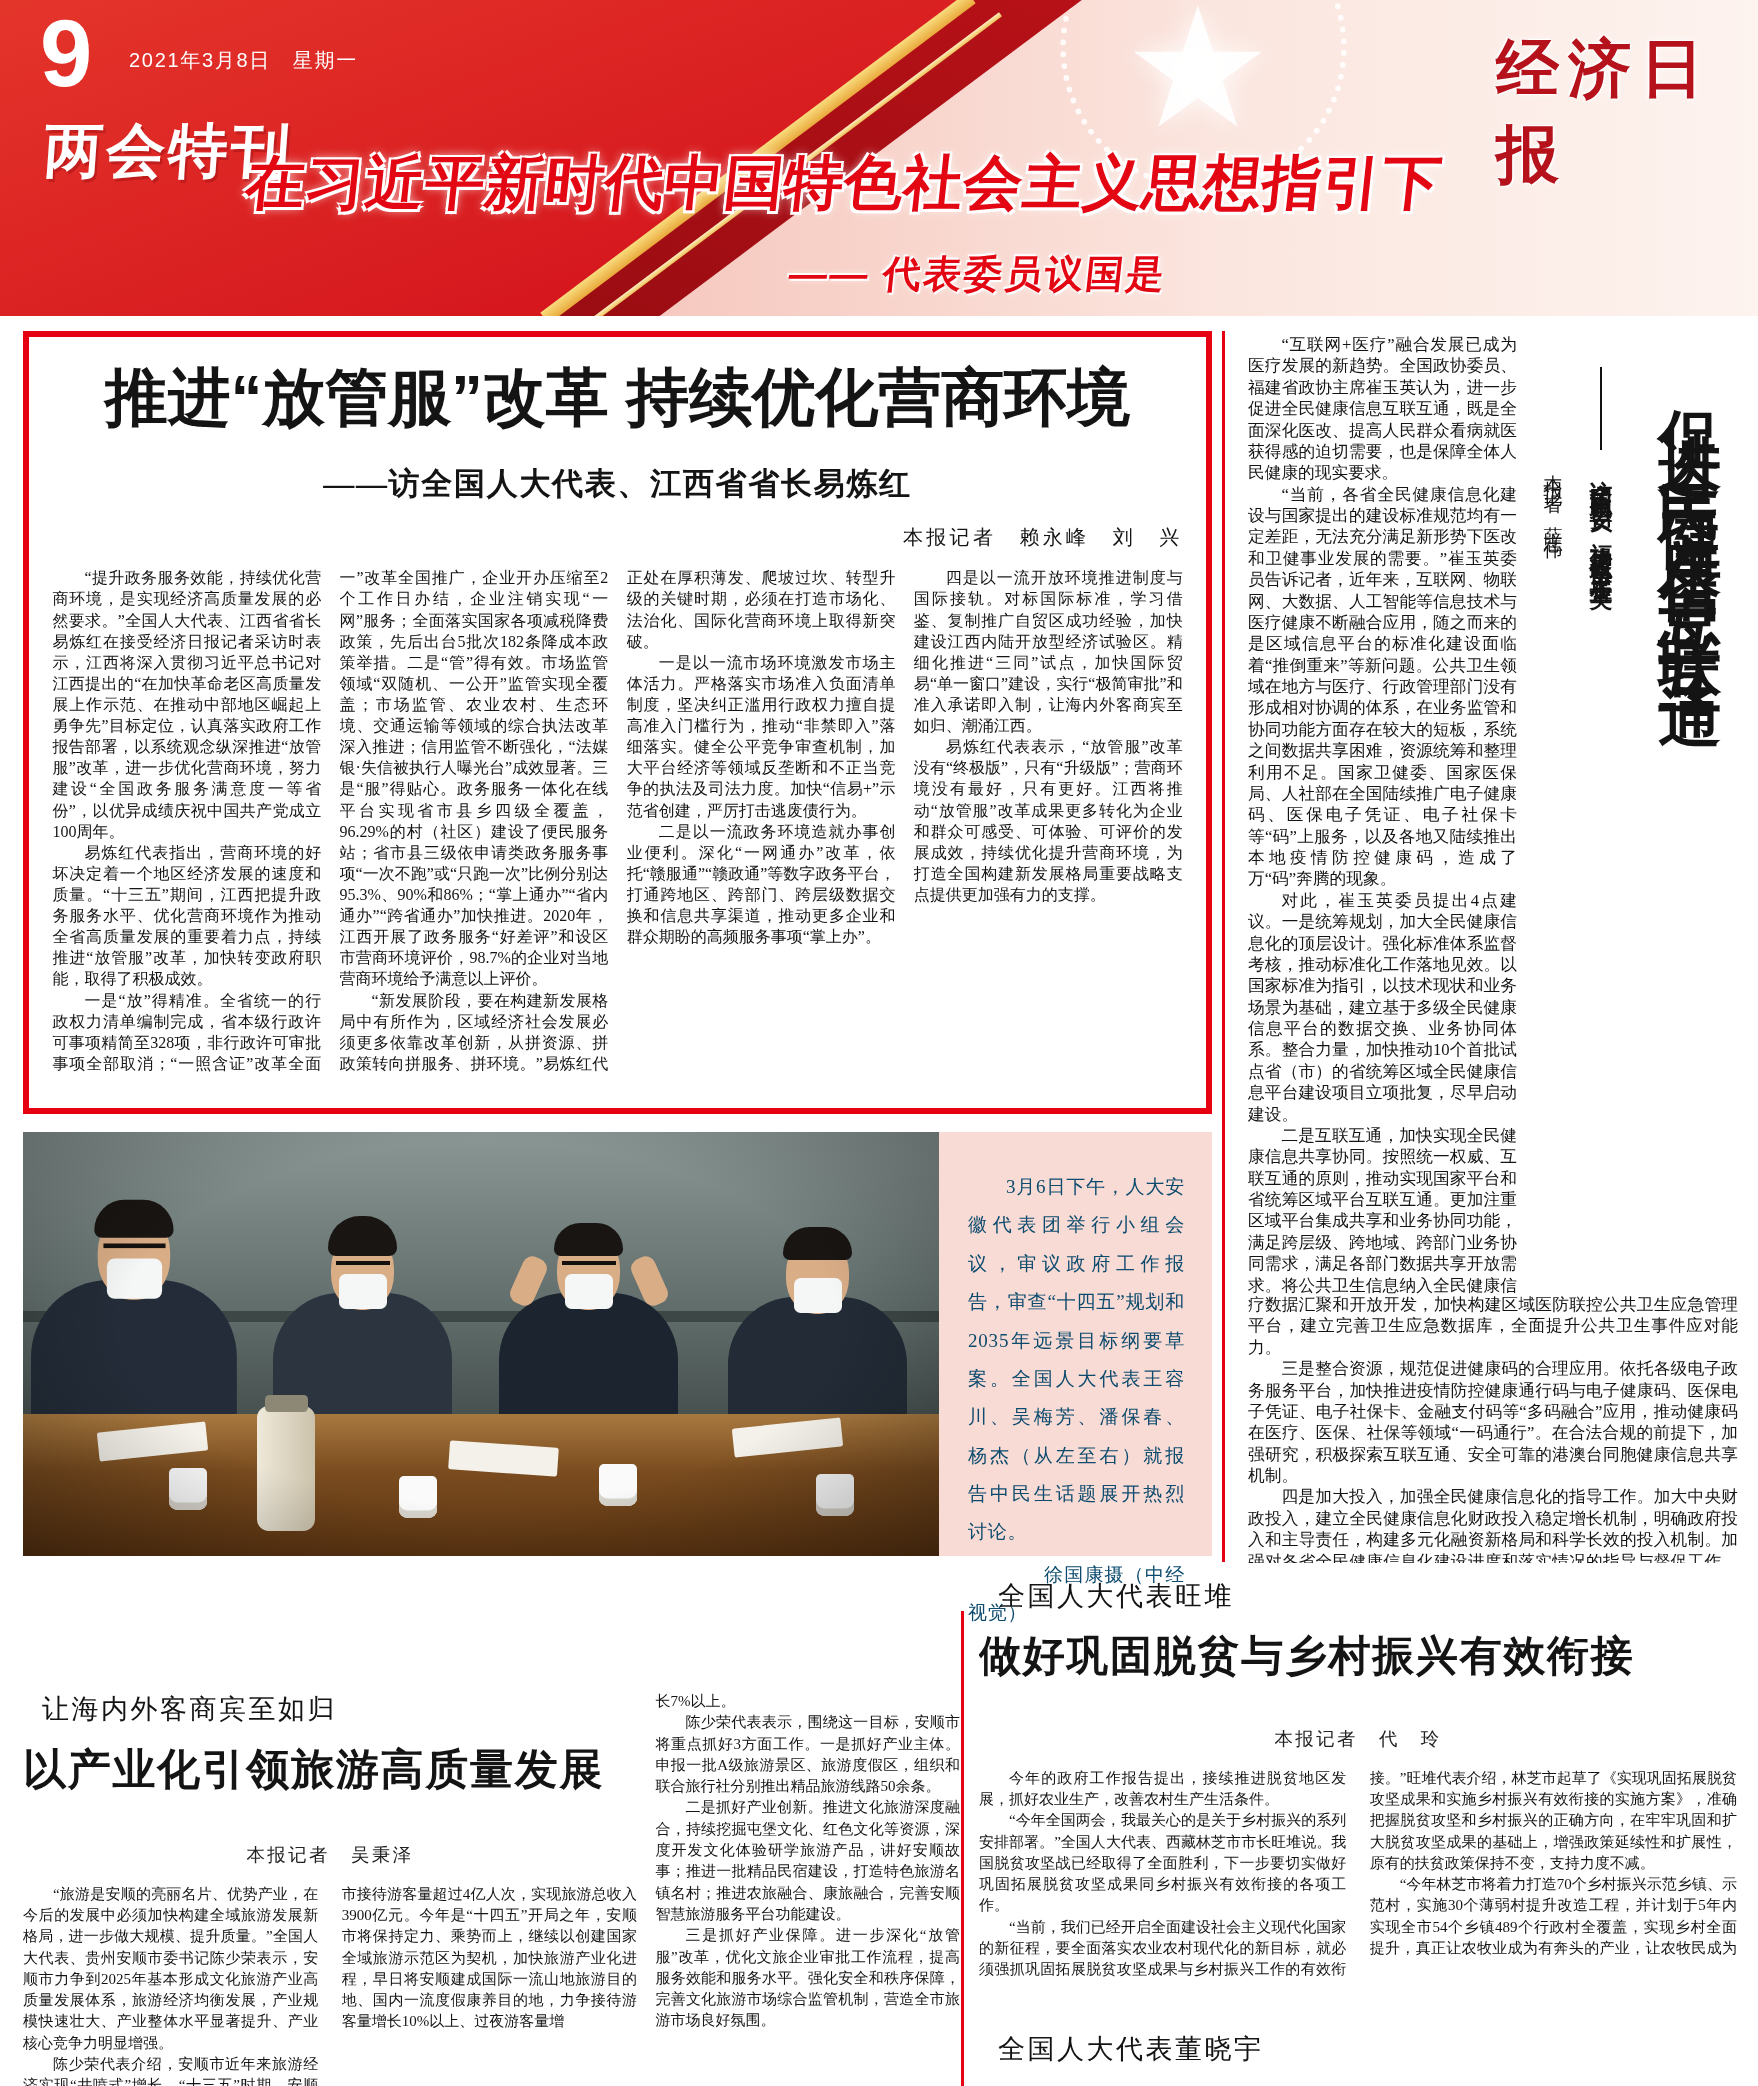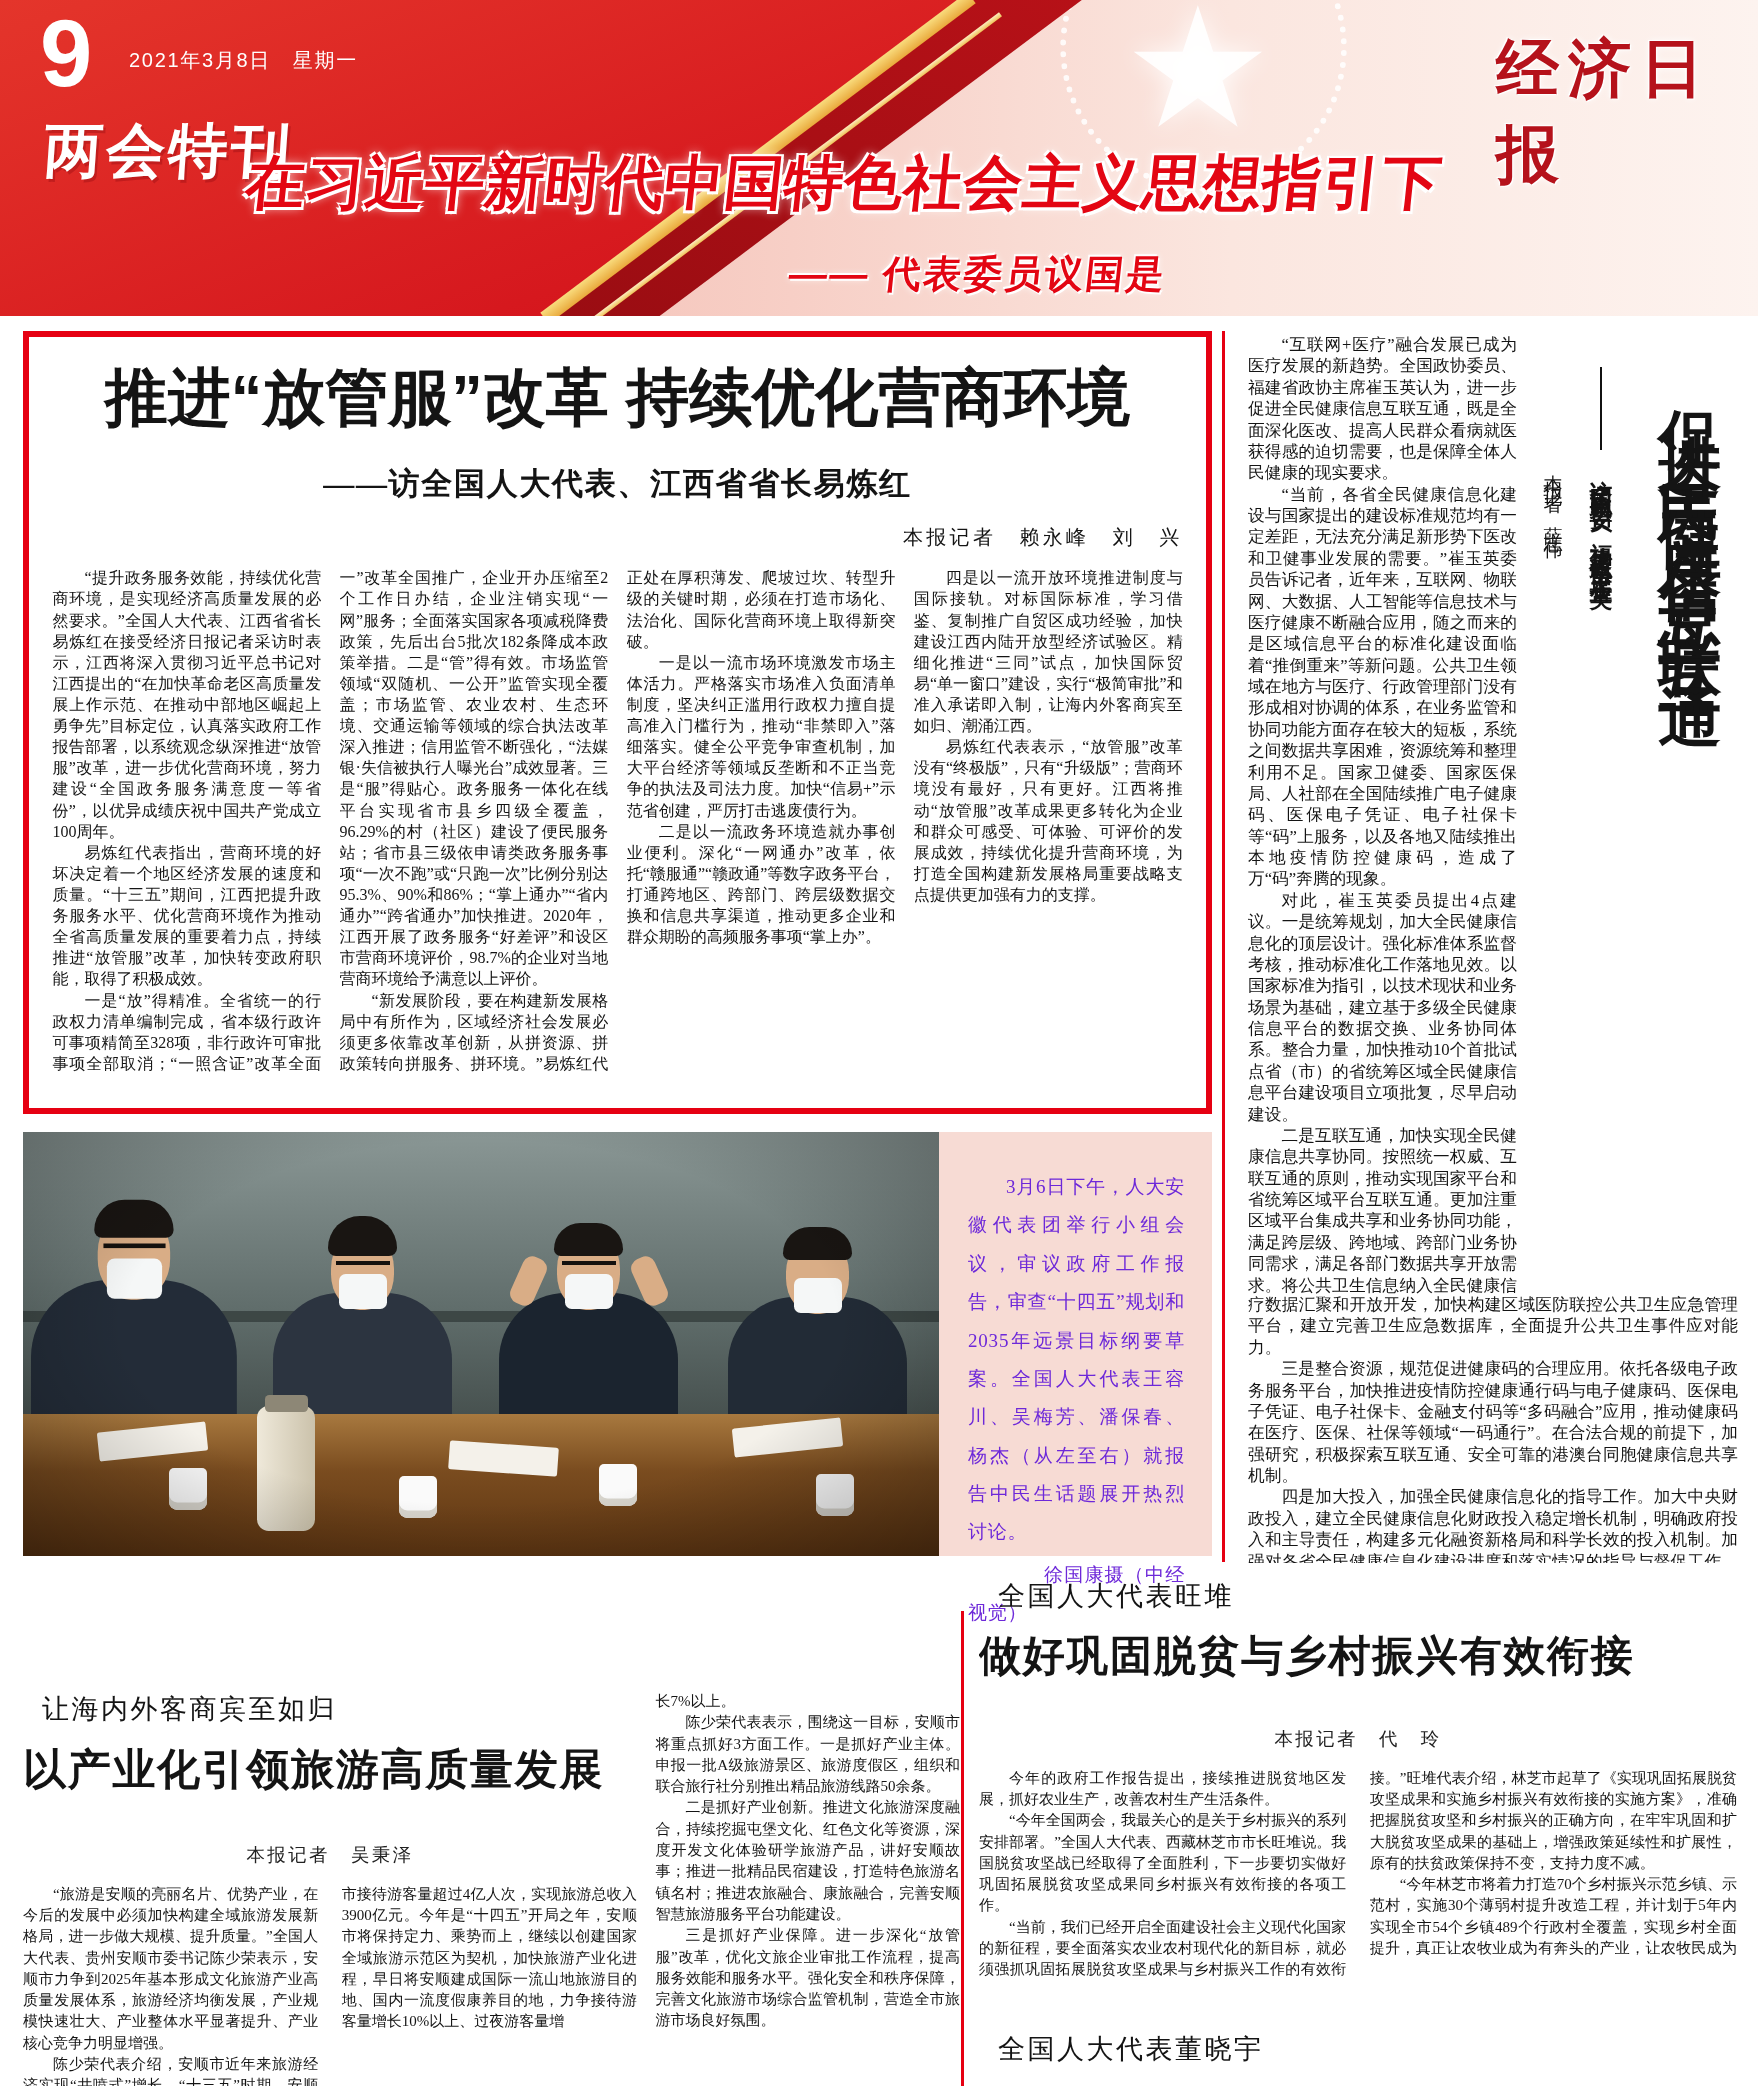--- a/index.html
+++ b/index.html
@@ -90,21 +90,21 @@
   .fig .head{position:absolute;bottom:121px;left:58px;width:63px;height:77px;background:#d9ad86;border-radius:46%;}
   .fig .hair{position:absolute;bottom:175px;left:55px;width:69px;height:33px;background:#191512;
        border-radius:33px 33px 8.3px 8.3px;}
   .fig .mask{position:absolute;bottom:122px;left:66px;width:48px;height:35px;background:#f5f7f7;border-radius:6.7px;}
   .fig .glasses{position:absolute;bottom:166px;left:63px;width:54px;height:4.2px;background:#14110e;}
   .fig .hand{position:absolute;width:25px;height:50px;background:#d9ad86;border-radius:10px;}
   .ph-shade{position:absolute;inset:0;background:radial-gradient(ellipse at 50% 45%,rgba(0,0,0,0) 55%,rgba(0,0,0,.35) 100%);}
 
   .cap{position:absolute;left:939px;top:1132px;width:273px;height:424px;background:#f7dbd4;
        box-sizing:border-box;padding:36px 27px 0 29px;}
-  .cap p{font-size:19px;line-height:2.02;letter-spacing:0.8px;color:#6d28d9;}
+  .cap p{font-size:19px;line-height:2.02;letter-spacing:0.8px;color:#0c4a6e;}
   .cap .credit{text-indent:4em;margin-top:4.2px;}
 
   
   .bl{position:absolute;left:23px;top:1578px;width:937px;height:889px;overflow:hidden;}
   .br{position:absolute;left:979px;top:1578px;width:758px;height:889px;overflow:hidden;}
   .bhead.h-w{font-size:42px;margin-top:14px;}
   .bhead.h-n{font-size:43px;margin-top:14px;}
   .body2{columns:2;column-gap:23.4px;column-fill:auto;overflow:hidden;font-size:15px;line-height:1.42;margin-top:16.7px;}
   .art-wang .body2{height:234px;}
   .art-dong{margin-top:29px;}

